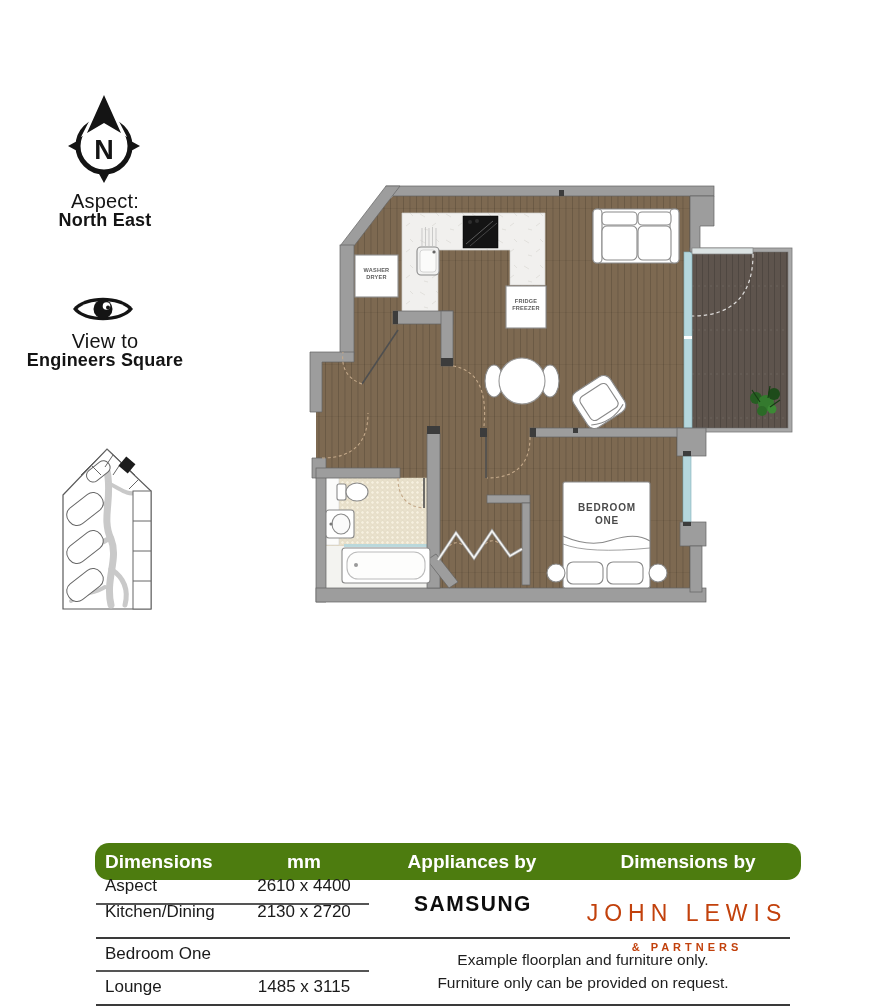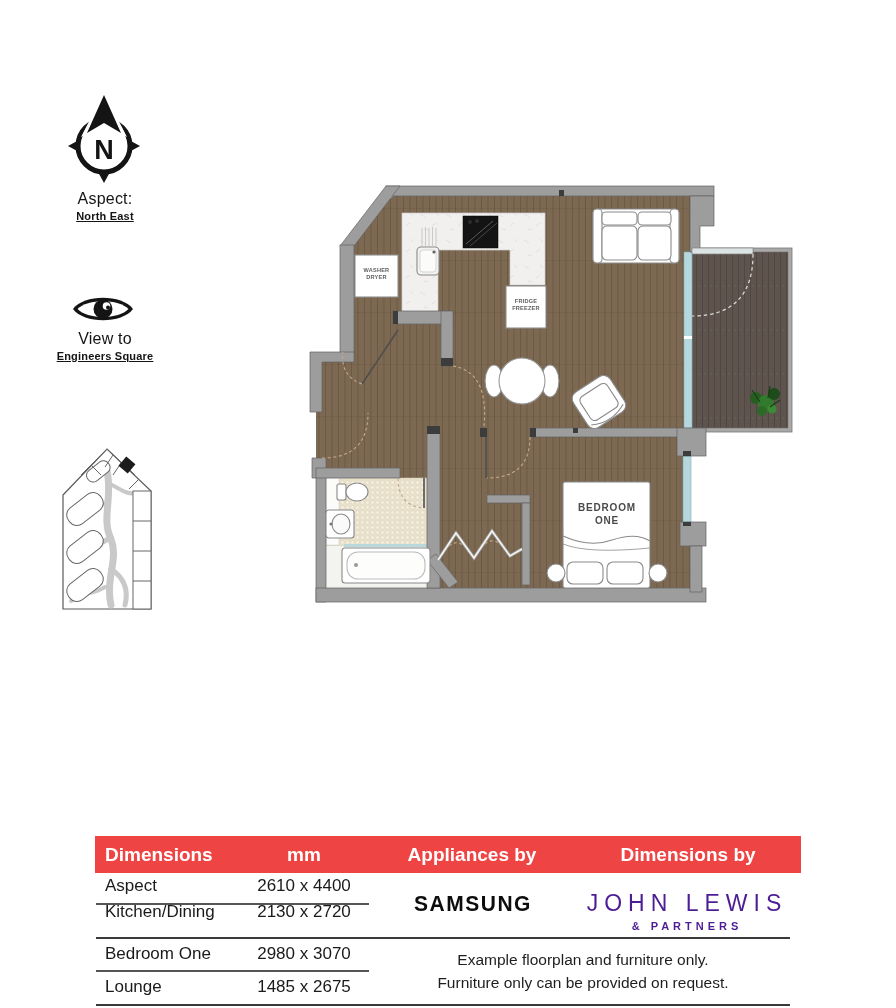--- a/index.html
+++ b/index.html
@@ -1,36 +1,36 @@
 <!DOCTYPE html>
 <html><head>
 <meta charset="utf-8">
 <style>
   html,body{margin:0;padding:0;background:#ffffff;}
   body{font-family:"Liberation Sans", sans-serif;}
   .canvas{position:relative;width:896px;height:1008px;background:#ffffff;overflow:hidden;}
   .abs{position:absolute;}
   .ctext{text-align:center;color:#141414;}
-  .lbl{font-size:16px;letter-spacing:.2px;}
-  .lbl-bold{font-size:11px;font-weight:bold;letter-spacing:.2px;text-decoration:underline;}
+  .lbl{font-size:20px;letter-spacing:.2px;}
+  .lbl-bold{font-size:18px;font-weight:bold;letter-spacing:.2px;}
 
   
   .dims-table{position:absolute;left:95px;top:832px;width:706px;height:176px;color:#1a1a1a;}
-  .thead{position:absolute;left:0;top:4px;width:100%;height:37px;background:#ef4444;color:#ffffff;}
+  .thead{position:absolute;left:0;top:11px;width:100%;height:37px;background:#4d7c0f;color:#ffffff;border-radius:14px;}
   .th{position:absolute;line-height:37px;font-weight:bold;font-size:19px;white-space:nowrap;}
   .th.c, .td.c{text-align:center;}
   .trow{position:absolute;left:0;width:420px;height:33px;}
   .td{position:absolute;line-height:33px;font-size:17px;white-space:nowrap;}
   .sep{position:absolute;height:2px;background:#3a3a3a;}
   .sep.thin{height:1.5px;background:#555;}
   .brand-sam{position:absolute;left:238px;top:37px;width:280px;height:68px;display:flex;align-items:center;justify-content:center;
     font-weight:bold;font-size:21px;letter-spacing:1.5px;color:#0d0d0d;transform:scaleY(1.08);}
-  .brand-jl{position:absolute;left:452px;top:37px;width:280px;height:84px;display:flex;flex-direction:column;align-items:center;justify-content:center;color:#4c1d95;}
+  .brand-jl{position:absolute;left:452px;top:37px;width:280px;height:84px;display:flex;flex-direction:column;align-items:center;justify-content:flex-end;color:#c2410c;}
   .jl1{font-size:23px;font-weight:400;letter-spacing:6px;white-space:nowrap;}
-  .jl2{font-size:11px;font-weight:bold;letter-spacing:4px;margin-top:3px;white-space:nowrap;}
+  .jl2{font-size:11px;font-weight:bold;letter-spacing:4px;margin-top:14px;white-space:nowrap;}
   .note{position:absolute;left:278px;top:105px;width:420px;height:67px;display:flex;flex-direction:column;align-items:center;justify-content:center;
     font-size:15.5px;line-height:23px;color:#1e1e1e;}
   svg text{font-family:"Liberation Sans", sans-serif;}
 </style>
 </head>
 <body>
 
 <div class="canvas">
 
   <svg class="abs" style="left:66px;top:92px" width="76" height="92" viewBox="0 0 76 92">
@@ -295,27 +295,26 @@
     <div class="sep thin" style="left:1px;top:71px;width:273px"></div>
 
     <div class="trow" style="top:63px">
       <span class="td" style="left:10px">Kitchen/Dining</span>
       <span class="td c" style="left:149px;width:120px">2130 x 2720</span>
     </div>
     <div class="sep" style="left:1px;top:105px;width:694px"></div>
 
     <div class="trow" style="top:105px">
       <span class="td" style="left:10px">Bedroom One</span>
-      <span class="td c" style="left:149px;width:120px">2980 x 3070</span>
     </div>
     <div class="sep thin" style="left:1px;top:138px;width:273px"></div>
 
     <div class="trow" style="top:138px">
       <span class="td" style="left:10px">Lounge</span>
-      <span class="td c" style="left:149px;width:120px">1485 x 2675</span>
+      <span class="td c" style="left:149px;width:120px">1485 x 3115</span>
     </div>
     <div class="sep" style="left:1px;top:172px;width:694px"></div>
 
     <div class="brand-sam">SAMSUNG</div>
     <div class="brand-jl">
       <div class="jl1">JOHN LEWIS</div>
       <div class="jl2">&amp; PARTNERS</div>
     </div>
     <div class="note">
       <div>Example floorplan and furniture only.</div>

